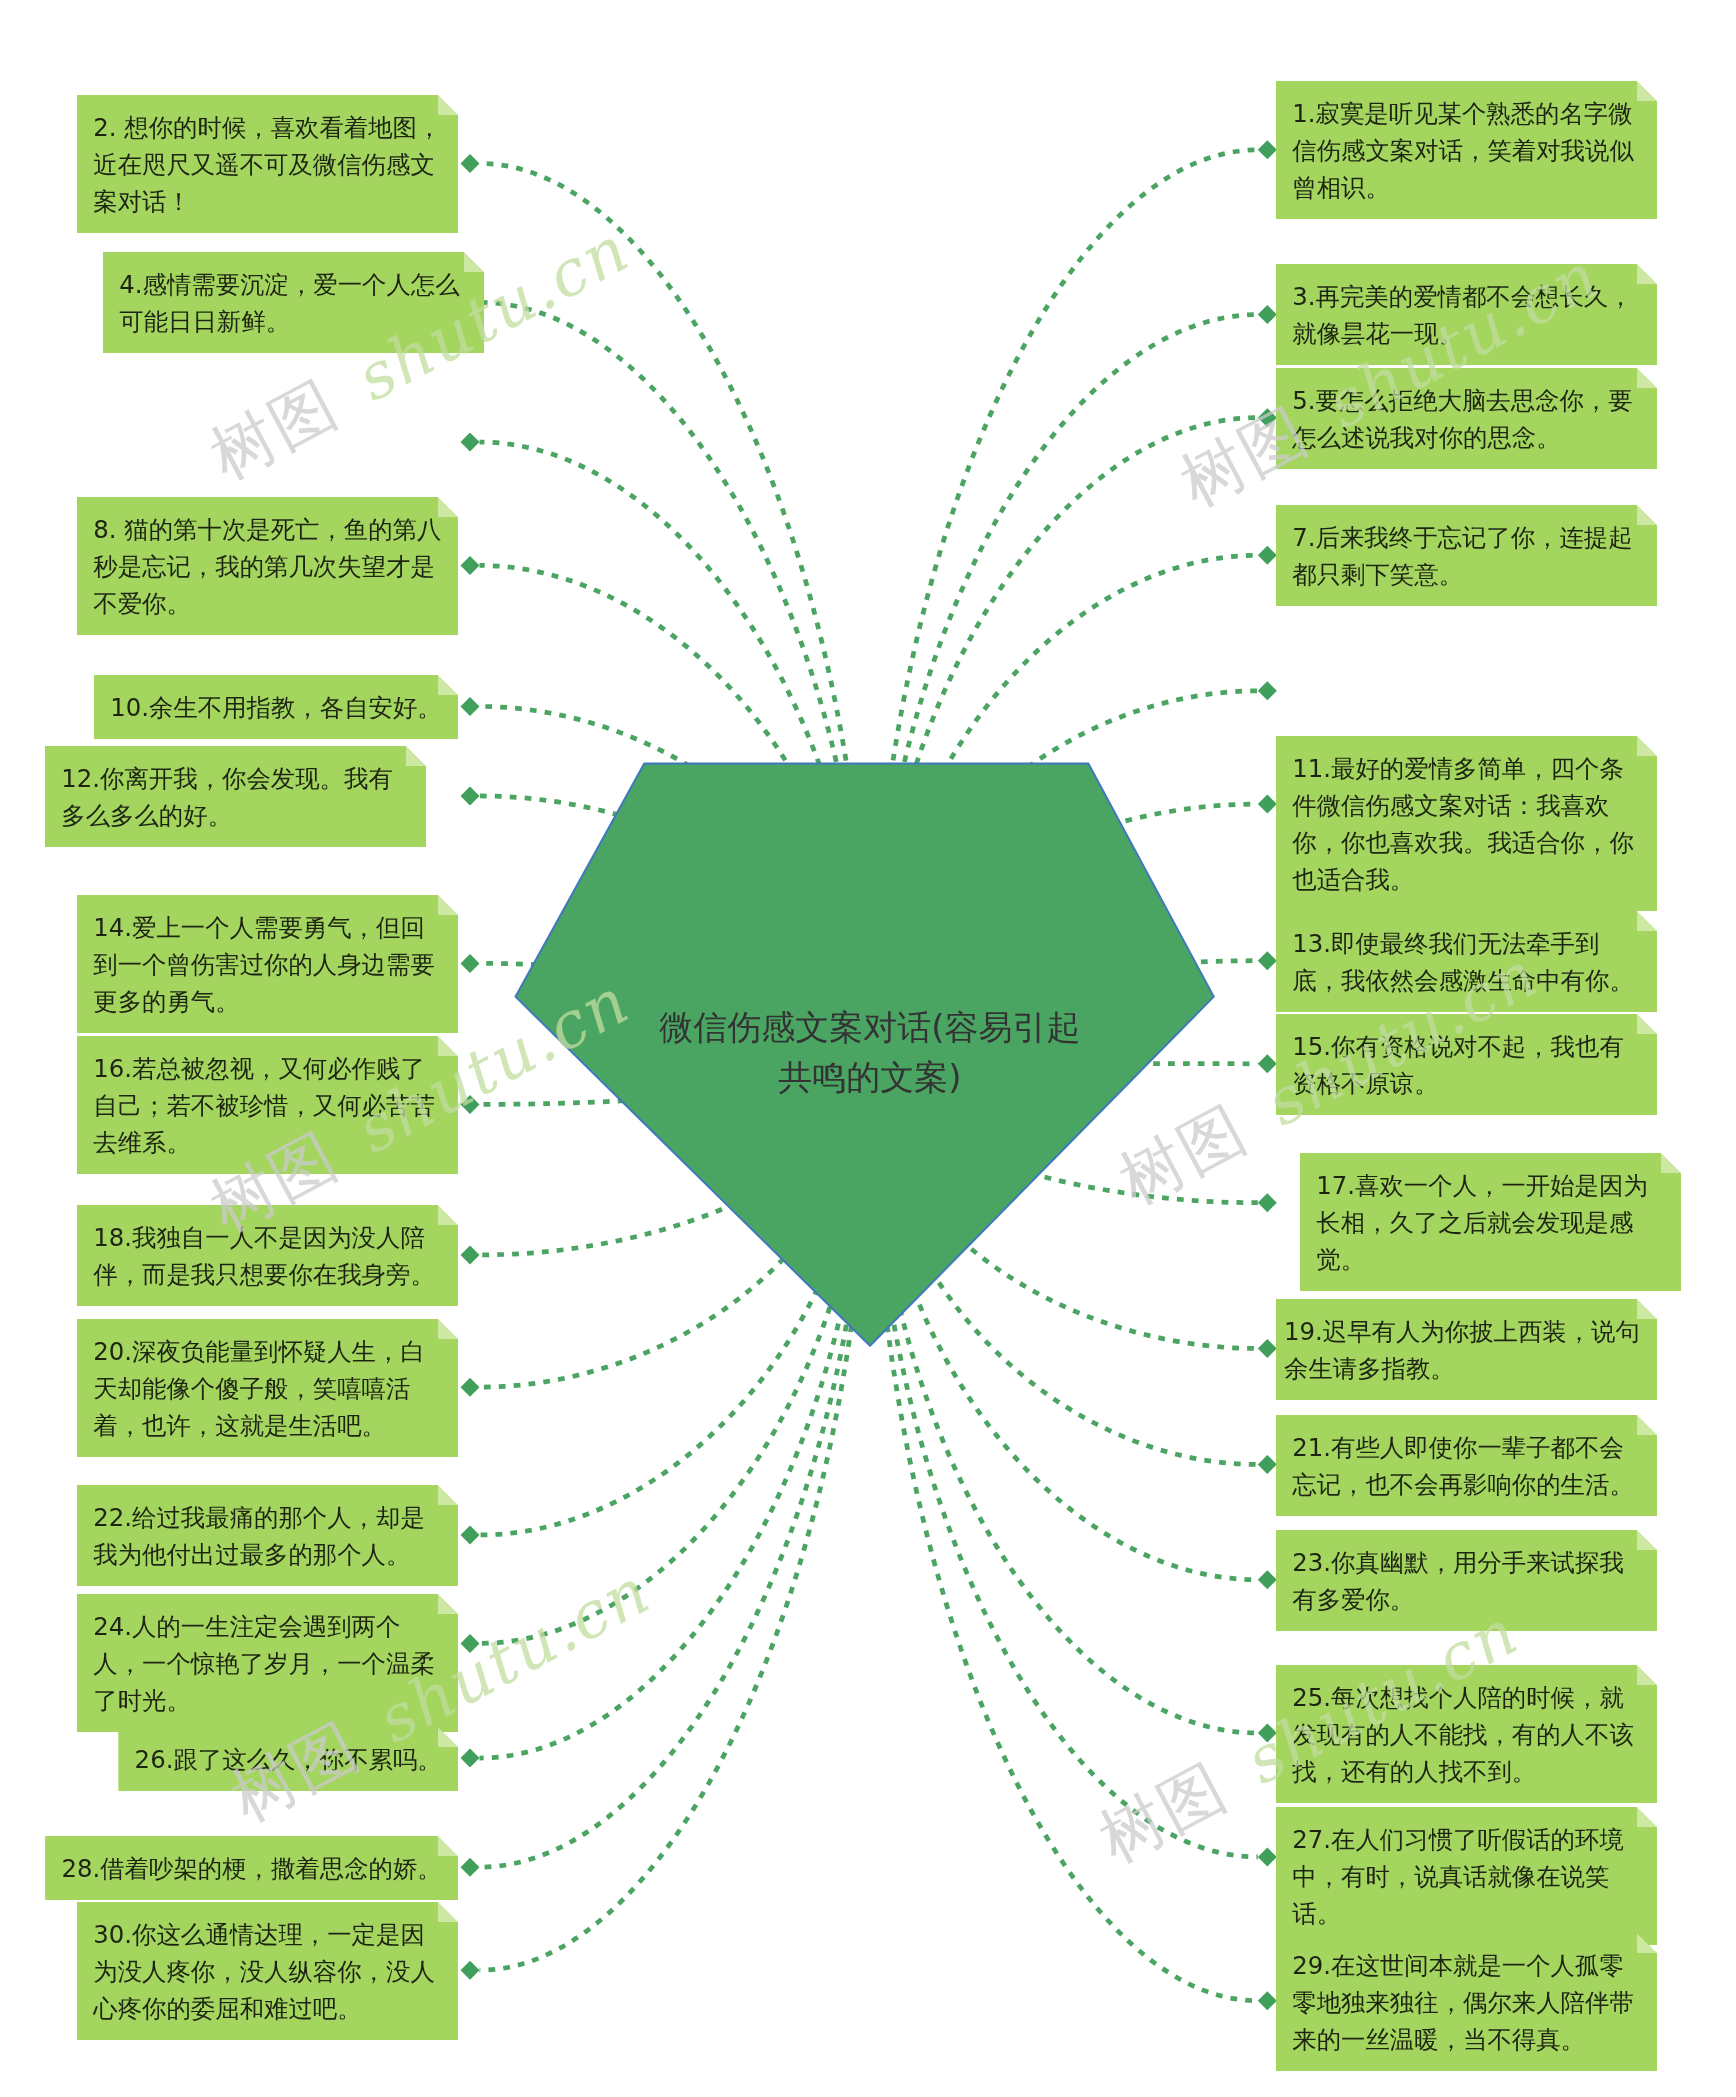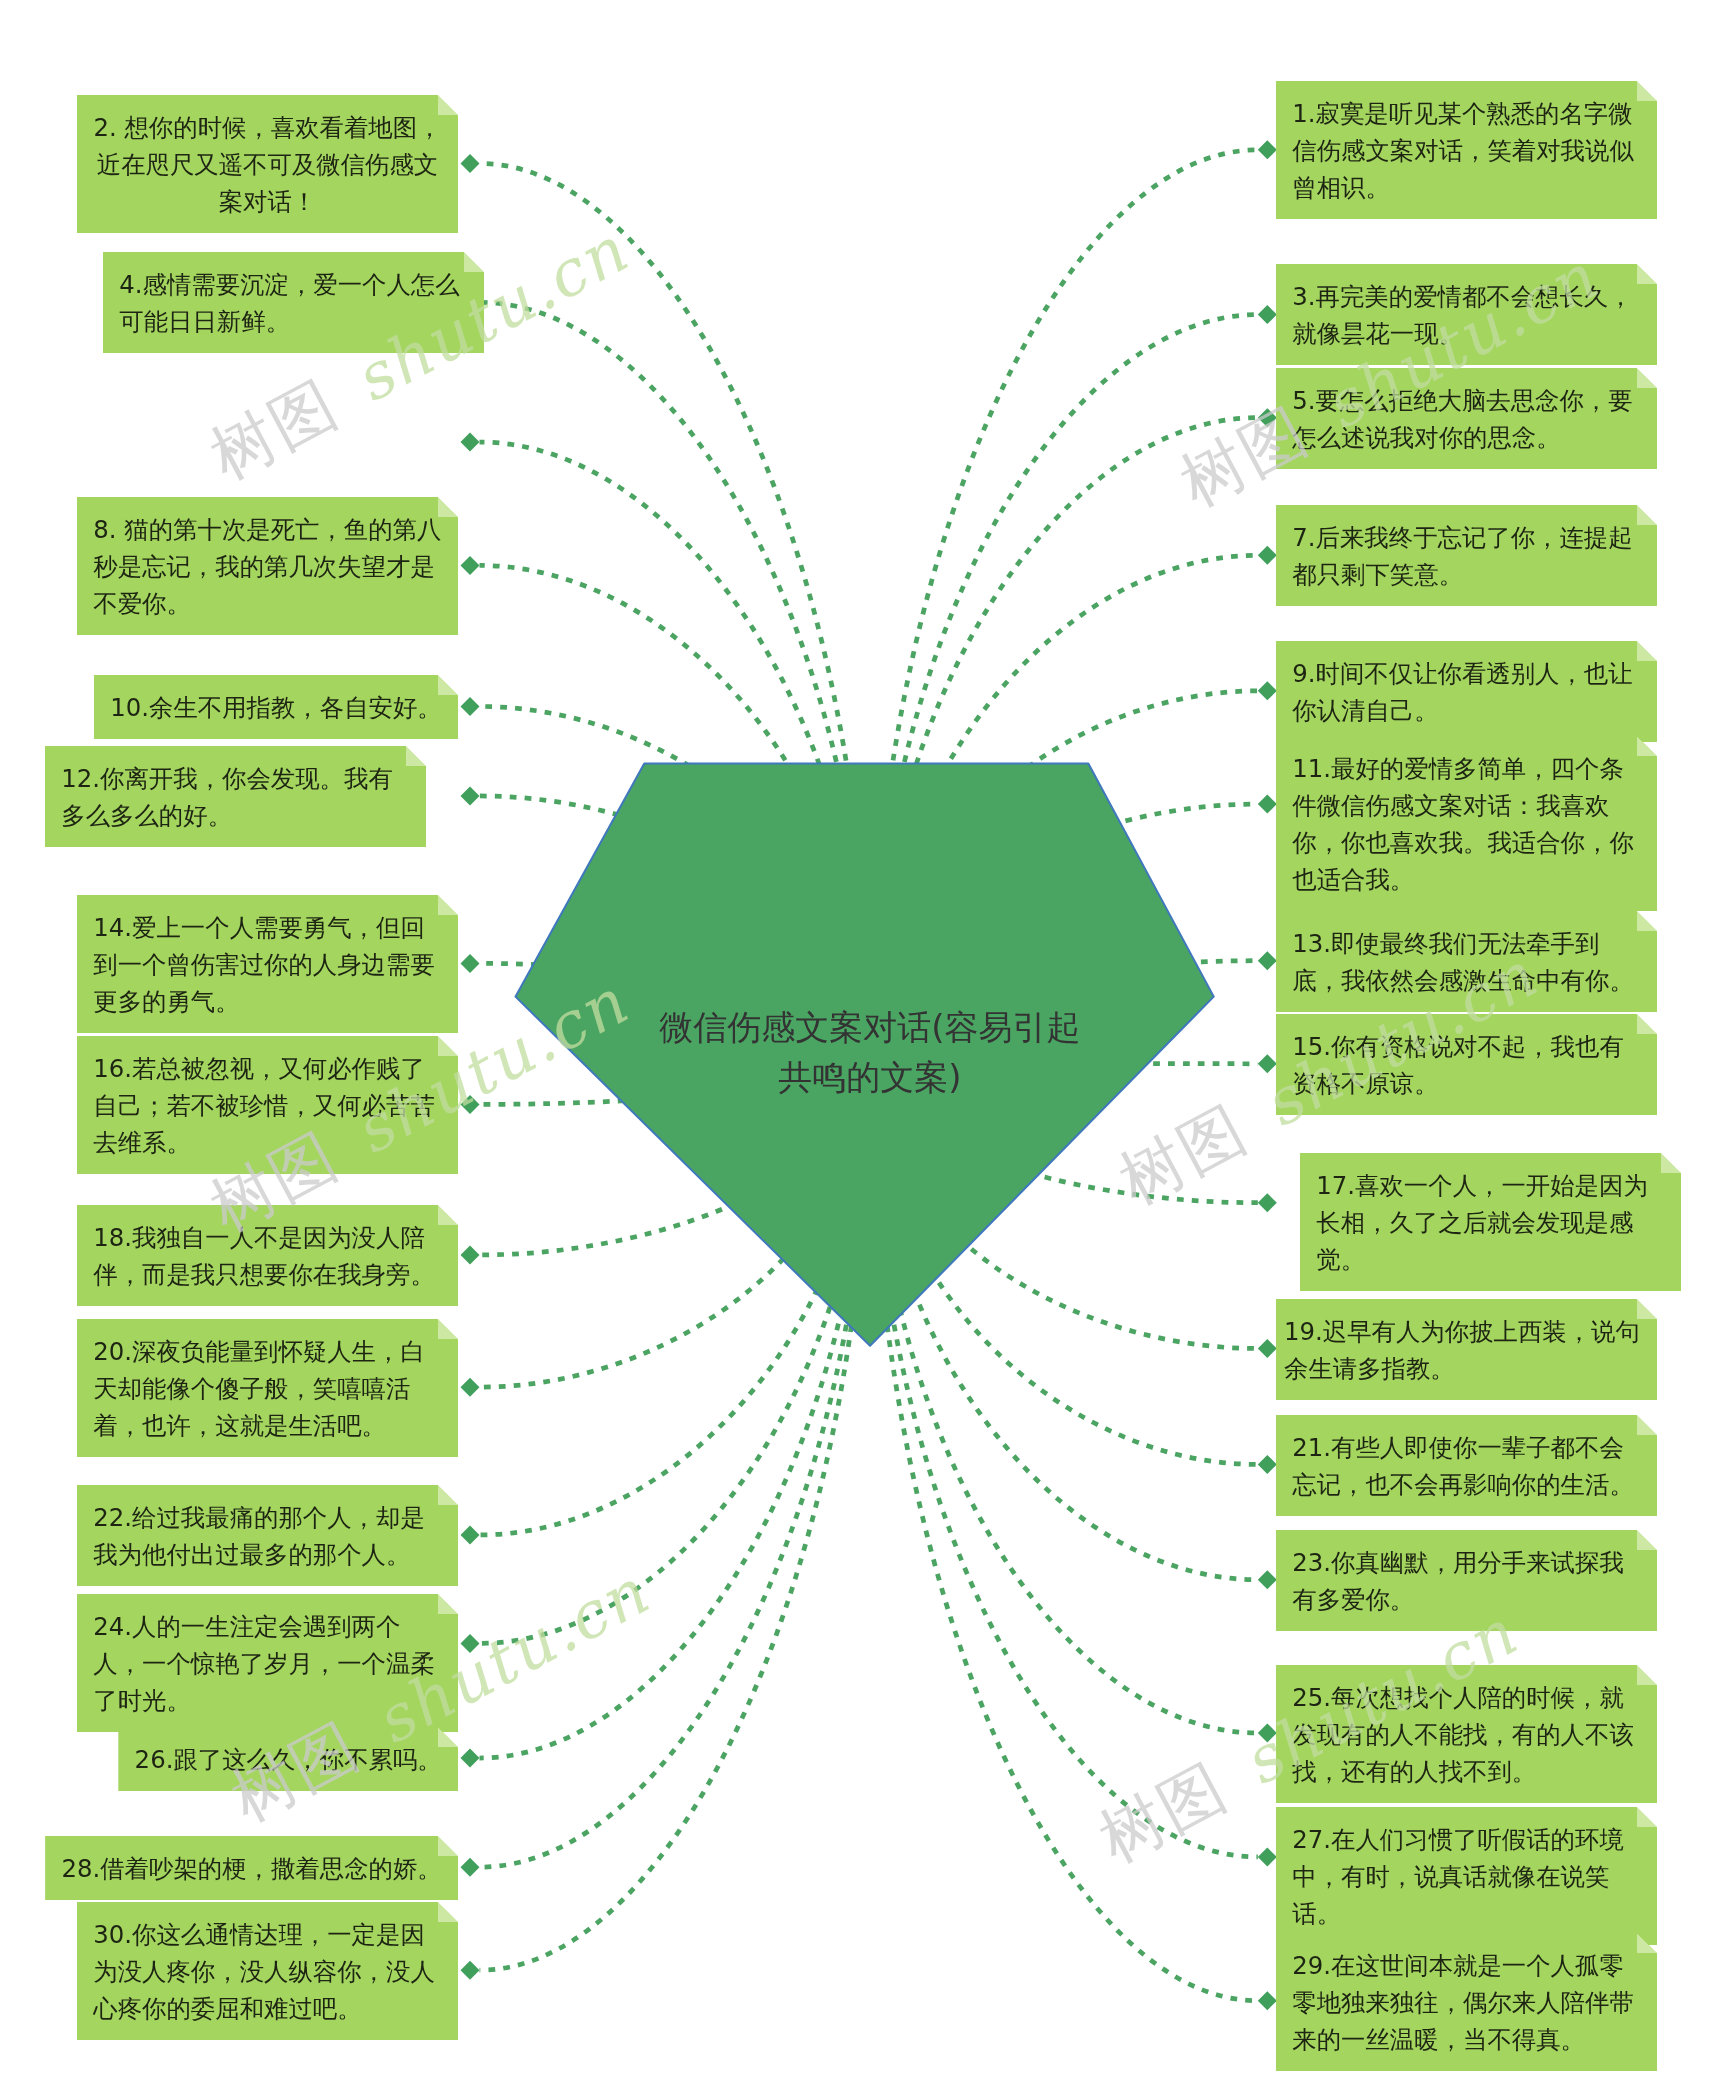--- a/index.html
+++ b/index.html
@@ -96,21 +96,21 @@
       <polygon points="1869,2316 1883,2330 1869,2344 1855,2330" fill="#3f9f5b"></polygon>
       <path d="M 1283 1560 C 1283 2107.8, 1562 2556, 1855 2556" fill="none" stroke="#4ba462" stroke-width="7" stroke-dasharray="10 12"></path>
       <polygon points="1869,2542 1883,2556 1869,2570 1855,2556" fill="#3f9f5b"></polygon>
       <path d="M 1283 1560 C 1283 2208.45, 1562 2739, 1855 2739" fill="none" stroke="#4ba462" stroke-width="7" stroke-dasharray="10 12"></path>
       <polygon points="1869,2725 1883,2739 1869,2753 1855,2739" fill="#3f9f5b"></polygon>
       <path d="M 1283 1560 C 1283 2325.05, 1562 2951, 1855 2951" fill="none" stroke="#4ba462" stroke-width="7" stroke-dasharray="10 12"></path>
       <polygon points="1869,2937 1883,2951 1869,2965 1855,2951" fill="#3f9f5b"></polygon>
       <polygon points="950,1126 1605,1126 1790,1470 1283,1985 760,1470" fill="#4aa563" stroke="#3f78bc" stroke-width="3" stroke-linejoin="round"></polygon>
     </svg>
   <div id="center-title">微信伤感文案对话(容易引起共鸣的文案)</div>
-<div class="node-box side-left" style="top: 95px; min-height: 137px; background: rgb(163, 213, 95); color: rgb(29, 36, 18); right: 1278px; text-align: center;">
+<div class="node-box side-left" style="top: 95px; min-height: 137px; background: rgb(163, 213, 95); color: rgb(29, 36, 18); right: 1278px;">
     <span class="topic-text">2. 想你的时候，喜欢看着地图，近在咫尺又遥不可及微信伤感文案对话！</span>
     <span class="fold" style="background: rgb(205, 232, 162);"></span>
   </div>
     <div class="node-box side-left" style="top: 252px; min-height: 100px; background: rgb(163, 213, 95); color: rgb(29, 36, 18); right: 1252px;">
     <span class="topic-text">4.感情需要沉淀，爱一个人怎么可能日日新鲜。</span>
     <span class="fold" style="background: rgb(205, 232, 162);"></span>
   </div>
     <div class="node-box side-left" style="top: 497px; min-height: 137px; background: rgb(163, 213, 95); color: rgb(29, 36, 18); right: 1278px;">
     <span class="topic-text">8. 猫的第十次是死亡，鱼的第八秒是忘记，我的第几次失望才是不爱你。</span>
     <span class="fold" style="background: rgb(205, 232, 162);"></span>
@@ -166,24 +166,20 @@
     <div class="node-box side-right" style="top: 264px; min-height: 100px; background: rgb(163, 213, 95); color: rgb(29, 36, 18); left: 1276px;">
     <span class="topic-text">3.再完美的爱情都不会想长久，就像昙花一现。</span>
     <span class="fold" style="background: rgb(205, 232, 162);"></span>
   </div>
     <div class="node-box side-right" style="top: 368px; min-height: 100px; background: rgb(163, 213, 95); color: rgb(29, 36, 18); left: 1276px;">
     <span class="topic-text">5.要怎么拒绝大脑去思念你，要怎么述说我对你的思念。</span>
     <span class="fold" style="background: rgb(205, 232, 162);"></span>
   </div>
     <div class="node-box side-right" style="top: 505px; min-height: 100px; background: rgb(163, 213, 95); color: rgb(29, 36, 18); left: 1276px;">
     <span class="topic-text">7.后来我终于忘记了你，连提起都只剩下笑意。</span>
-    <span class="fold" style="background: rgb(205, 232, 162);"></span>
-  </div>
-    <div class="node-box side-right" style="top: 641px; min-height: 100px; background: rgb(163, 213, 95); color: rgb(29, 36, 18); left: 1276px;">
-    <span class="topic-text">9.时间不仅让你看透别人，也让你认清自己。</span>
     <span class="fold" style="background: rgb(205, 232, 162);"></span>
   </div>
     <div class="node-box side-right" style="top: 736px; min-height: 137px; background: rgb(163, 213, 95); color: rgb(29, 36, 18); left: 1276px;">
     <span class="topic-text">11.最好的爱情多简单，四个条件微信伤感文案对话：我喜欢你，你也喜欢我。我适合你，你也适合我。</span>
     <span class="fold" style="background: rgb(205, 232, 162);"></span>
   </div>
     <div class="node-box side-right" style="top: 911px; min-height: 100px; background: rgb(163, 213, 95); color: rgb(29, 36, 18); left: 1276px;">
     <span class="topic-text">13.即使最终我们无法牵手到底，我依然会感激生命中有你。</span>
     <span class="fold" style="background: rgb(205, 232, 162);"></span>
   </div>

